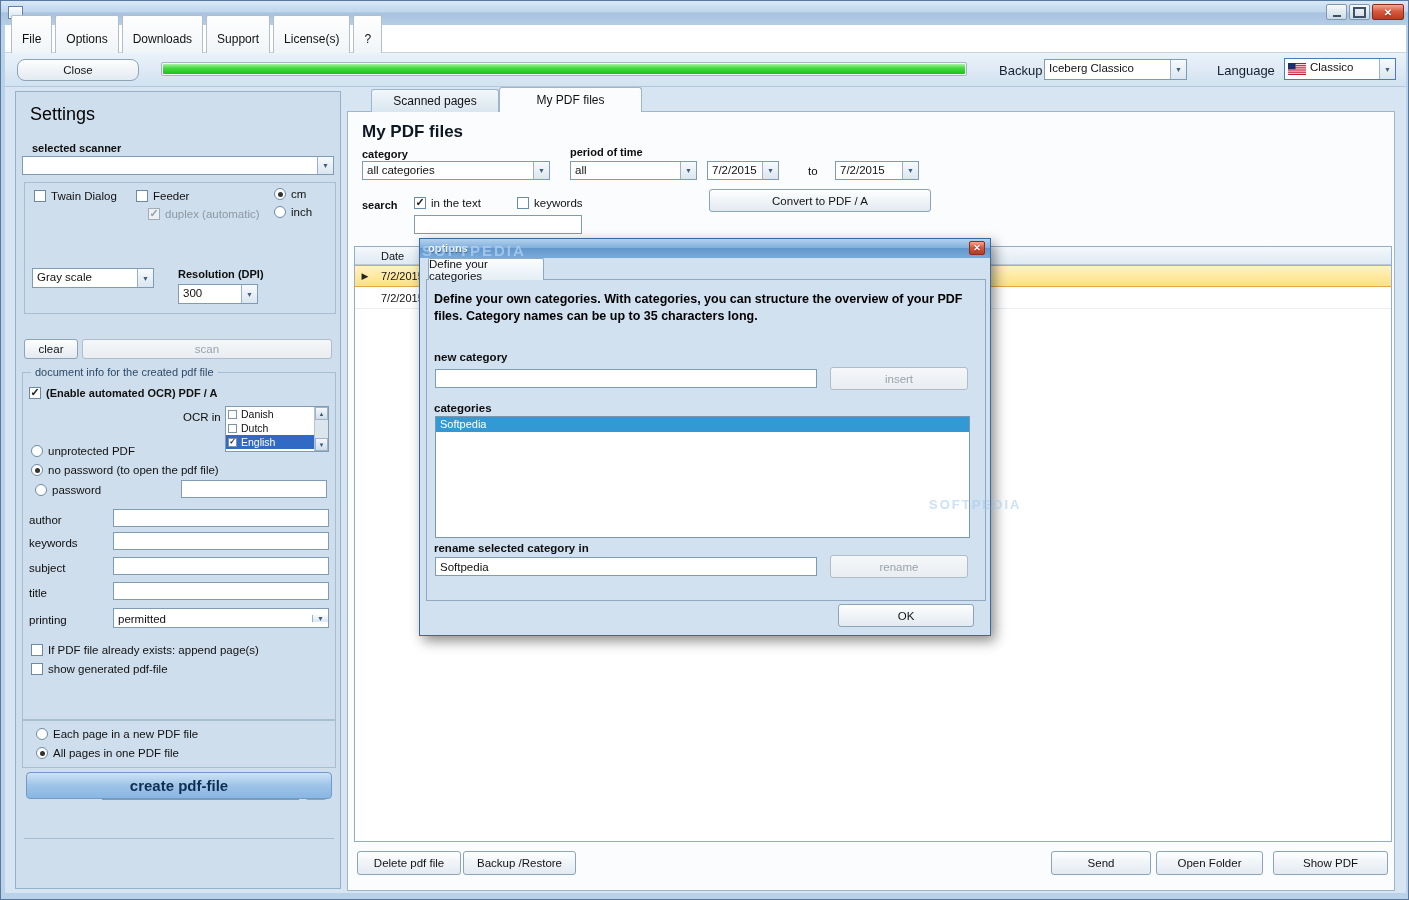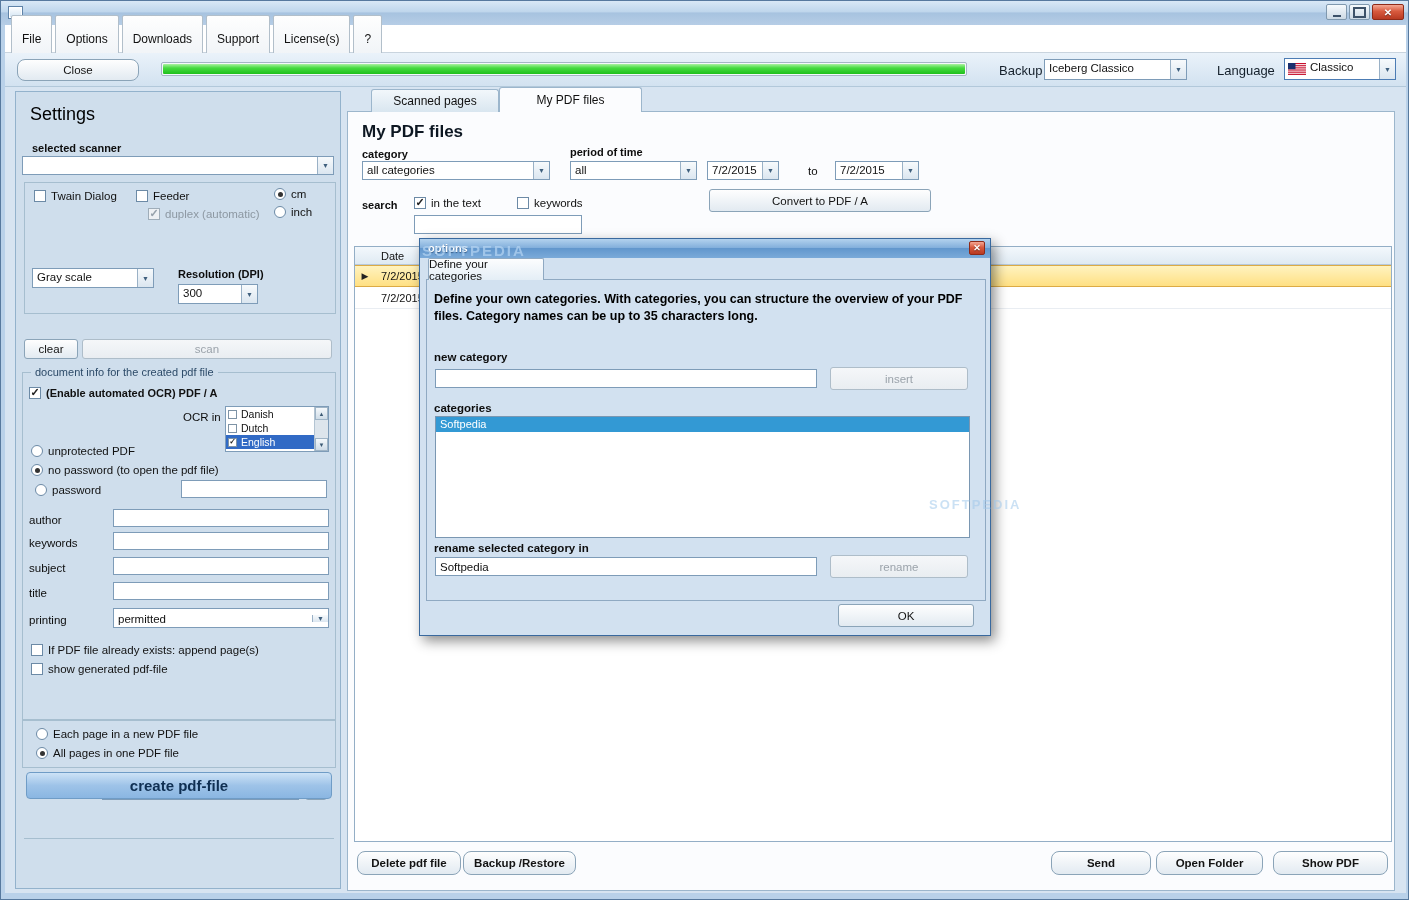--- a/index.html
+++ b/index.html
@@ -31,21 +31,21 @@
   .progress .fill{width:100%;height:100%;background:linear-gradient(#a9f2a0,#46da40 40%,#1fc01c);border-radius:1px;}
 
   
   .sel{position:absolute;display:flex;background:#fff;border:1px solid #7e9cb8;height:19px;}
   .sel .v{flex:1;font-size:11.5px;padding:2px 3px 0 4px;overflow:hidden;white-space:nowrap;}
   .sel .a{width:16px;border-left:1px solid #9ab1c6;background:linear-gradient(#f7fafc,#dbe6f0);display:flex;align-items:center;justify-content:center;flex:none;}
   .sel .a::after{content:"▼";font-size:7px;color:#3f5f7d;}
   .sel.focus{border-color:#4c7cb4;}
   .btn{position:absolute;display:flex;align-items:center;justify-content:center;background:linear-gradient(#fefefe,#e2eaf1);
     border:1px solid #8ba4b8;border-radius:3px;font-size:11.5px;color:#131313;white-space:nowrap;}
-  .btn.bold{font-weight:bold;border-radius:8px;}
+  .btn.bold{font-weight:normal;}
   .btn.disabled{color:#9ba3ab;background:linear-gradient(#f5f7f9,#e9edf1);border-color:#aebdc9;}
   .chk,.rad{position:absolute;display:flex;align-items:center;gap:5px;font-size:11.5px;white-space:nowrap;}
   .chk .bx,.rad .bx{width:12px;height:12px;background:#fff;border:1px solid #6c8aa6;display:flex;align-items:center;justify-content:center;flex:none;}
   .rad .bx{border-radius:50%;}
   .chk.on .bx::after{content:"✓";font-size:11px;font-weight:bold;color:#222;margin-top:-2px;}
   .rad.on .bx::after{content:"";width:5px;height:5px;border-radius:50%;background:#333;}
   .chk.dis{color:#8d98a2;}
   .chk.dis .bx{border-color:#9fadb9;background:#eef1f4;}
   .chk.dis .bx::after{color:#97a2ac;}
   .chk.bold,.rad.bold{font-weight:bold;}

